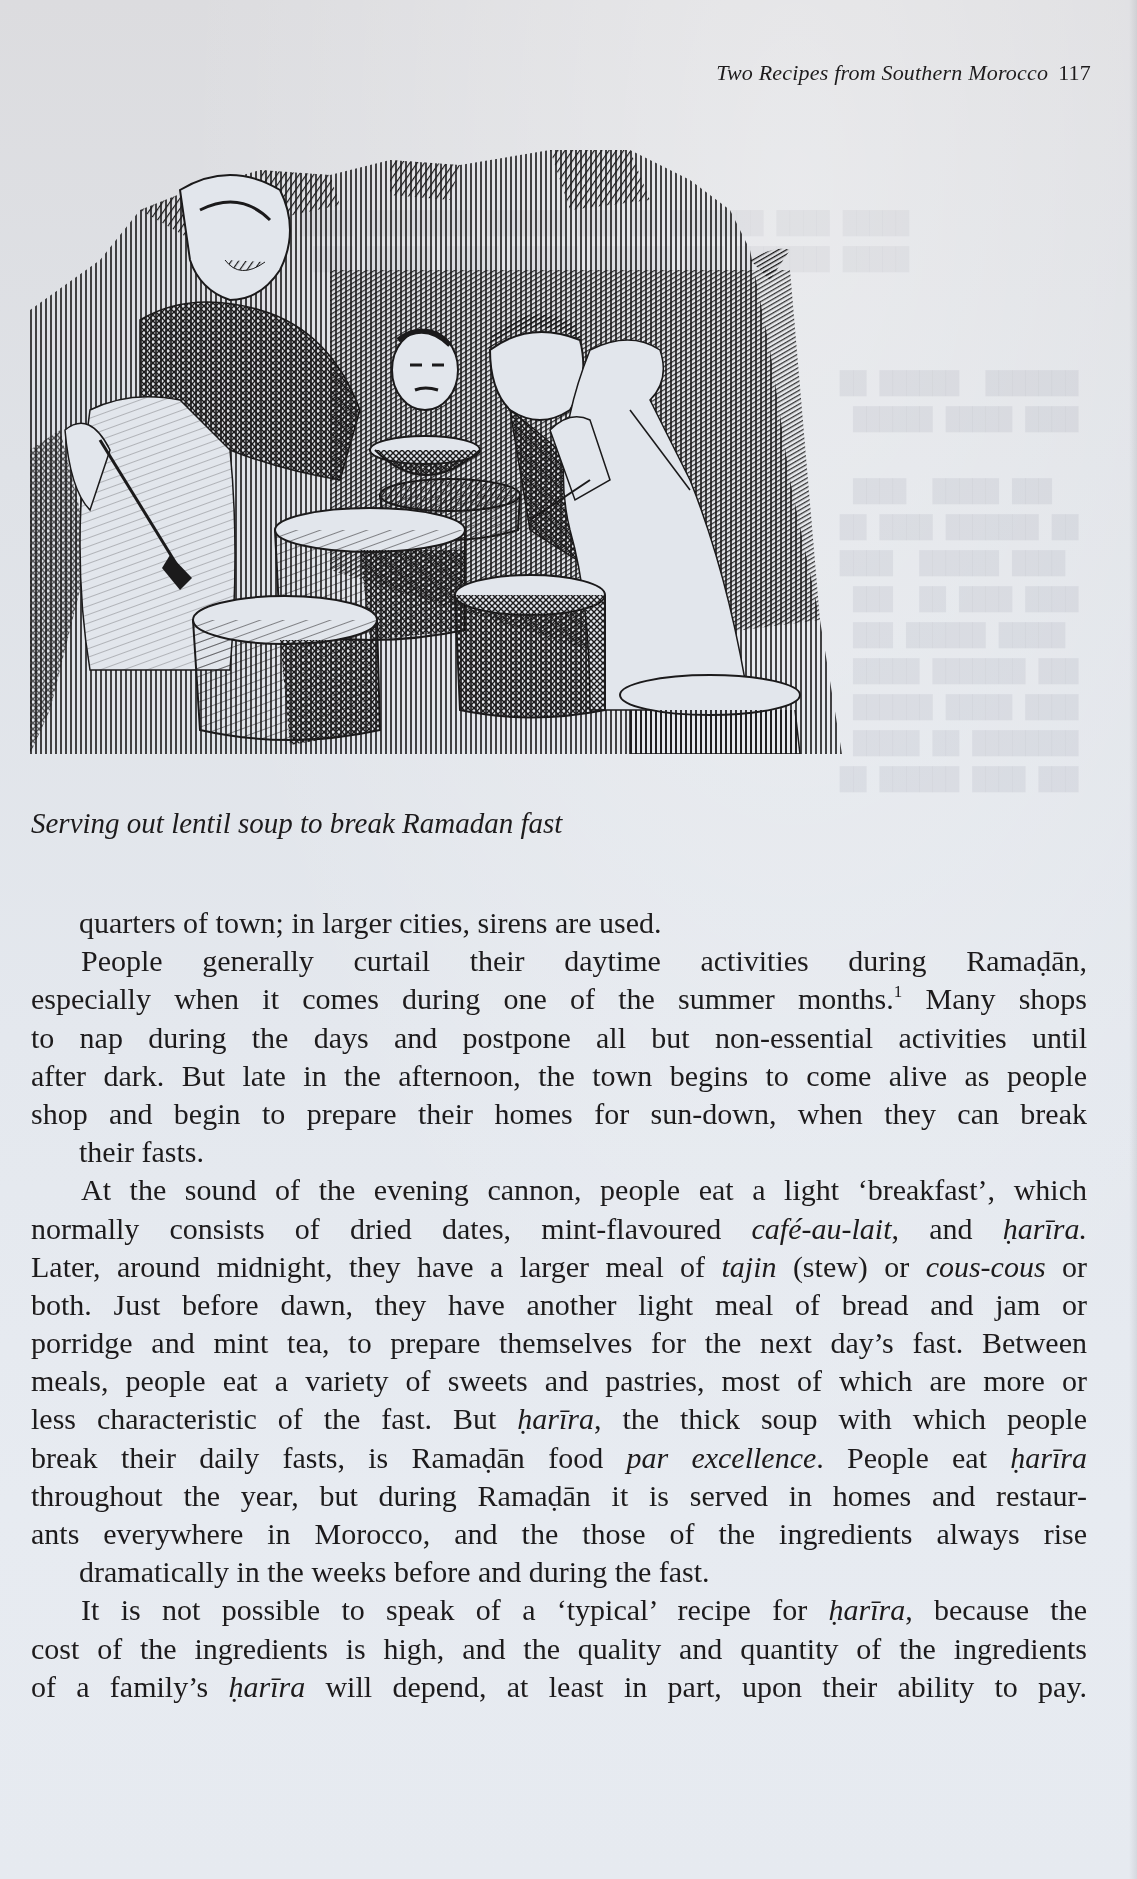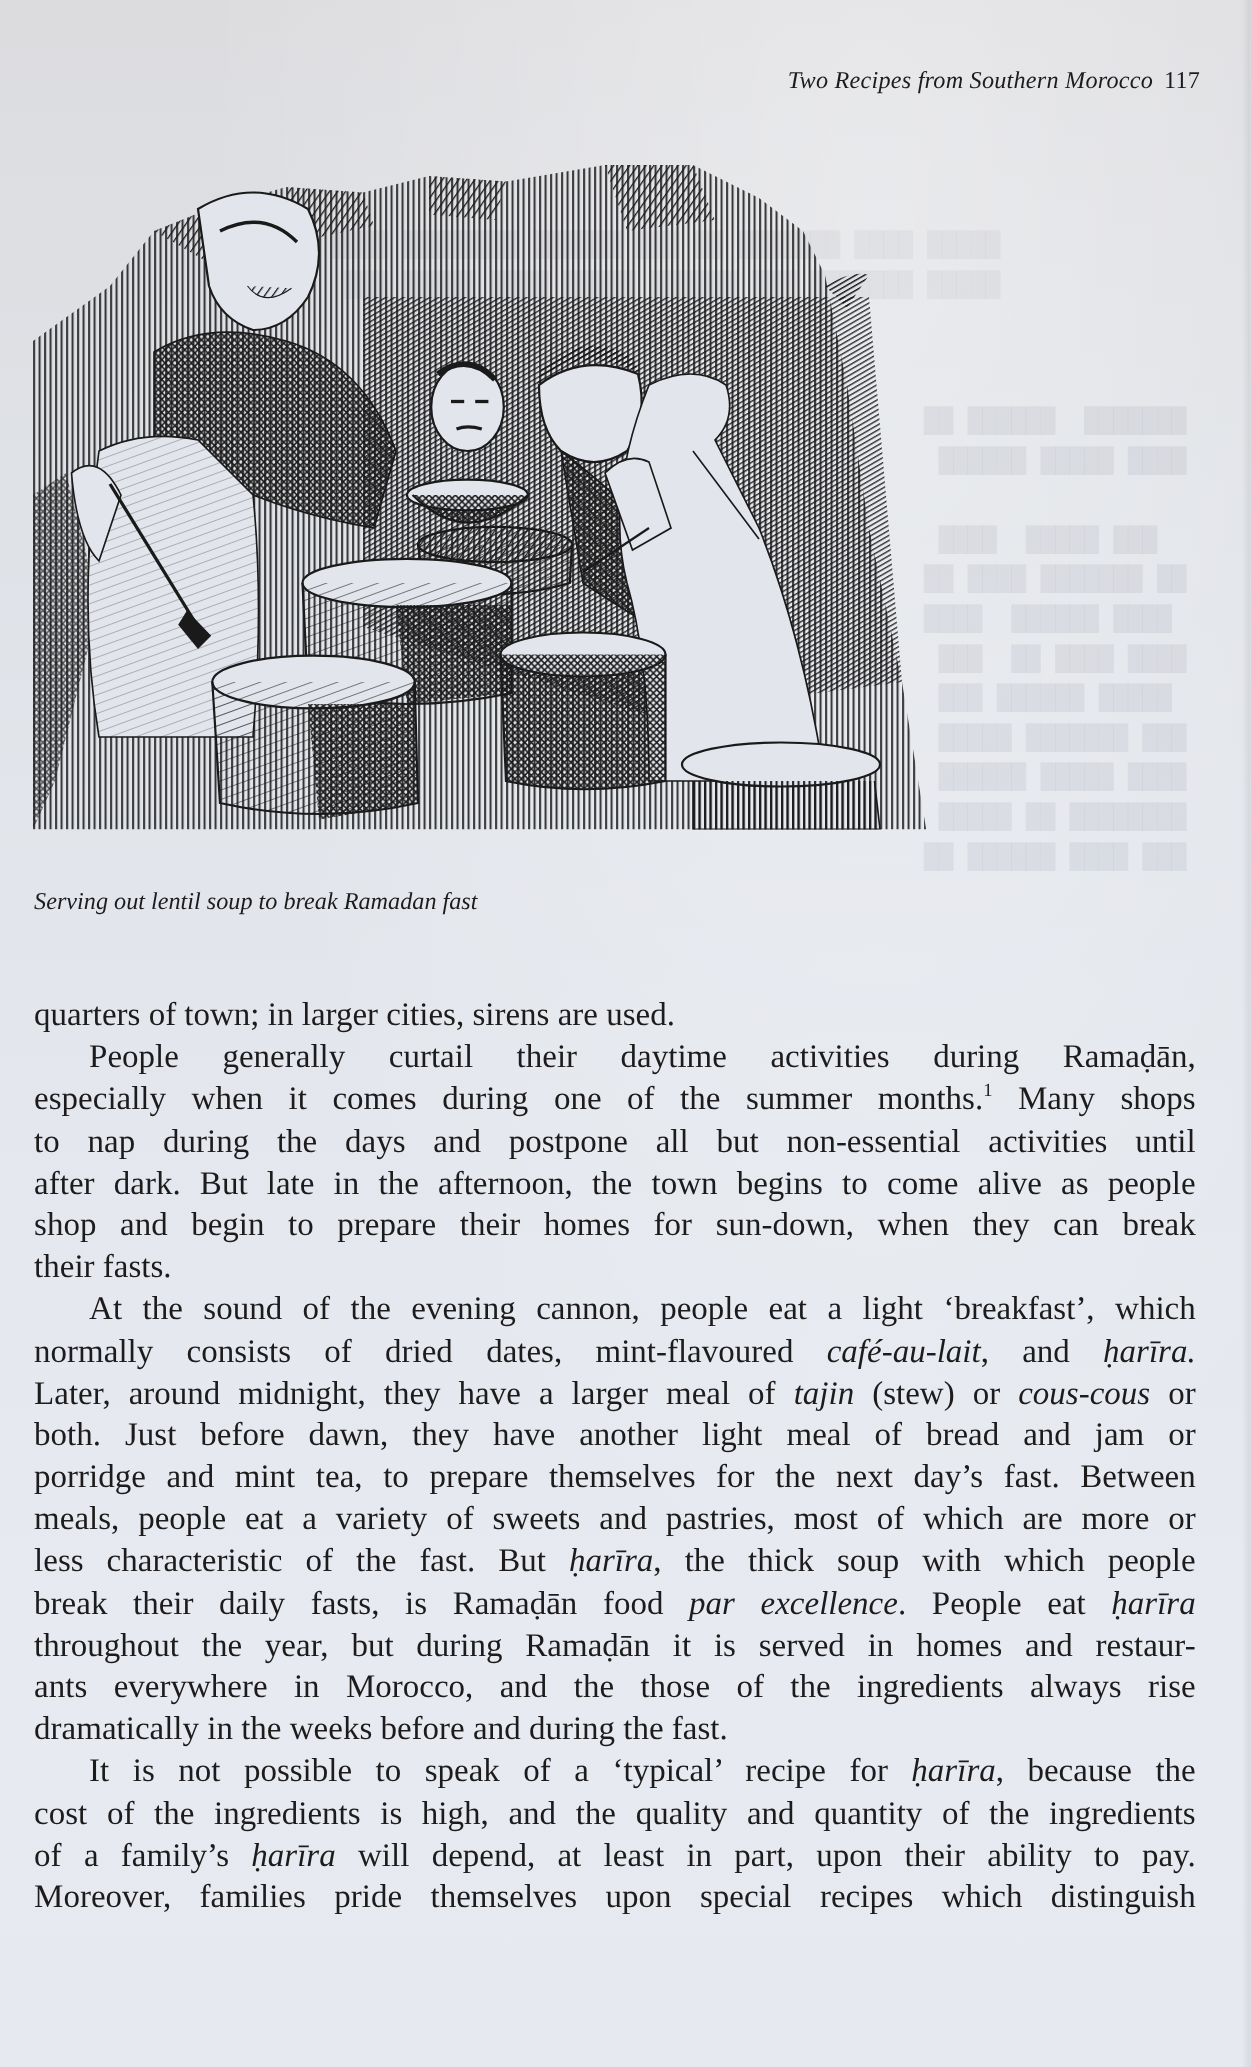--- a/index.html
+++ b/index.html
@@ -63,21 +63,21 @@
       top: 150px;
       width: 812px;
       height: 604px;
     }
     .illustration svg { width: 100%; height: 100%; display: block; }
 
     .caption {
       position: absolute;
       left: 31px;
       top: 806px;
-      font-size: 22px;
+      font-size: 29px;
       font-style: italic;
       line-height: 1.2;
       white-space: nowrap;
     }
 
     
     .body-text {
       position: absolute;
       left: 31px;
       top: 904px;
@@ -88,20 +88,21 @@
       height: 38.2px;
       font-size: 30px;
       line-height: 38.2px;
       text-align: justify;
       text-align-last: justify;
       white-space: nowrap;
       overflow: visible;
     }
     .line.last {
       text-align-last: left;
+      margin-left: 48px;
     }
     .line.indent { padding-left: 50px; }
     .line em { font-style: italic; }
     .line sup { font-size: 17px; line-height: 0; vertical-align: 12px; }
   </style>
 </head>
 <body>
 
 <div class="page">
 
@@ -228,16 +229,15 @@
         <span class="line"><span>less characteristic of the fast. But </span><em>ḥarīra</em><span>, the thick soup with which people</span></span>
         <span class="line"><span>break their daily fasts, is Ramaḍān food </span><em>par excellence</em><span>. People eat </span><em>ḥarīra</em></span>
         <span class="line"><span>throughout the year, but during Ramaḍān it is served in homes and restaur-</span></span>
         <span class="line"><span>ants everywhere in Morocco, and the those of the ingredients always rise</span></span>
         <span class="line last"><span>dramatically in the weeks before and during the fast.</span></span>
       </div>
       <div>
         <span class="line indent"><span>It is not possible to speak of a ‘typical’ recipe for </span><em>ḥarīra</em><span>, because the</span></span>
         <span class="line"><span>cost of the ingredients is high, and the quality and quantity of the ingredients</span></span>
         <span class="line"><span>of a family’s </span><em>ḥarīra</em><span> will depend, at least in part, upon their ability to pay.</span></span>
-        <span class="line"><span>Moreover, families pride themselves upon special recipes which distinguish</span></span>
       </div>
     </main>
 </div>
 
 </body></html>

